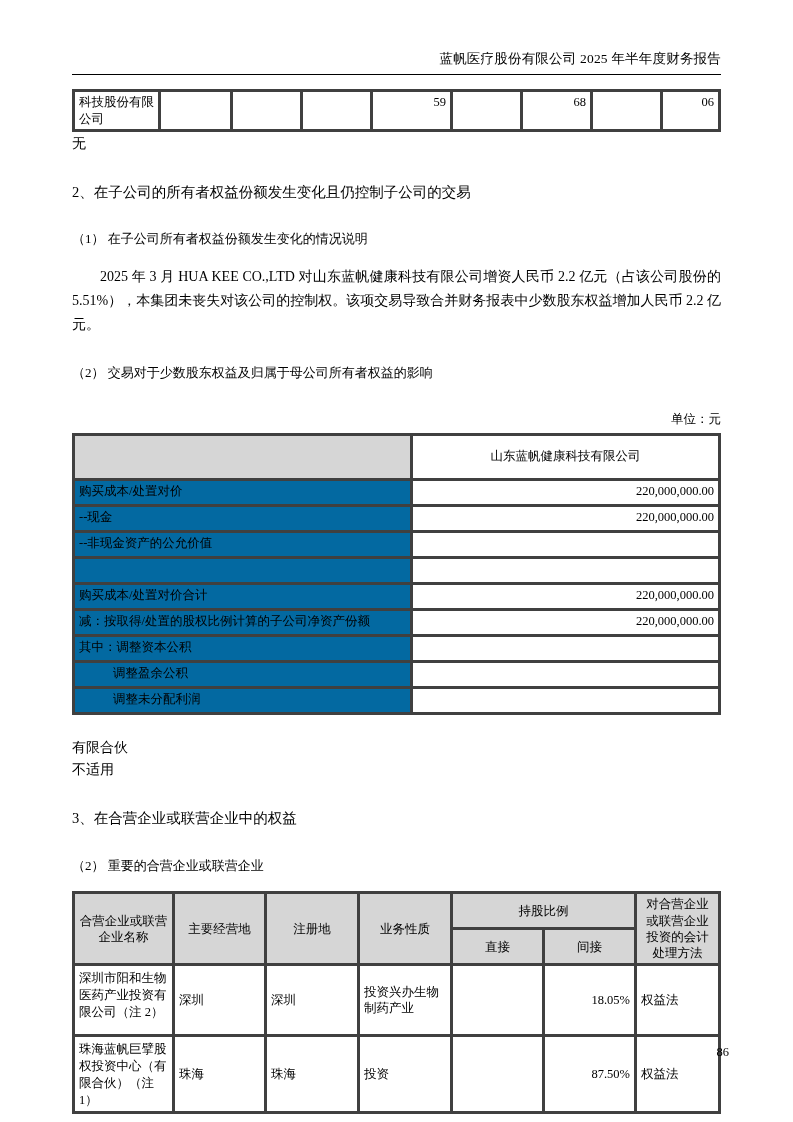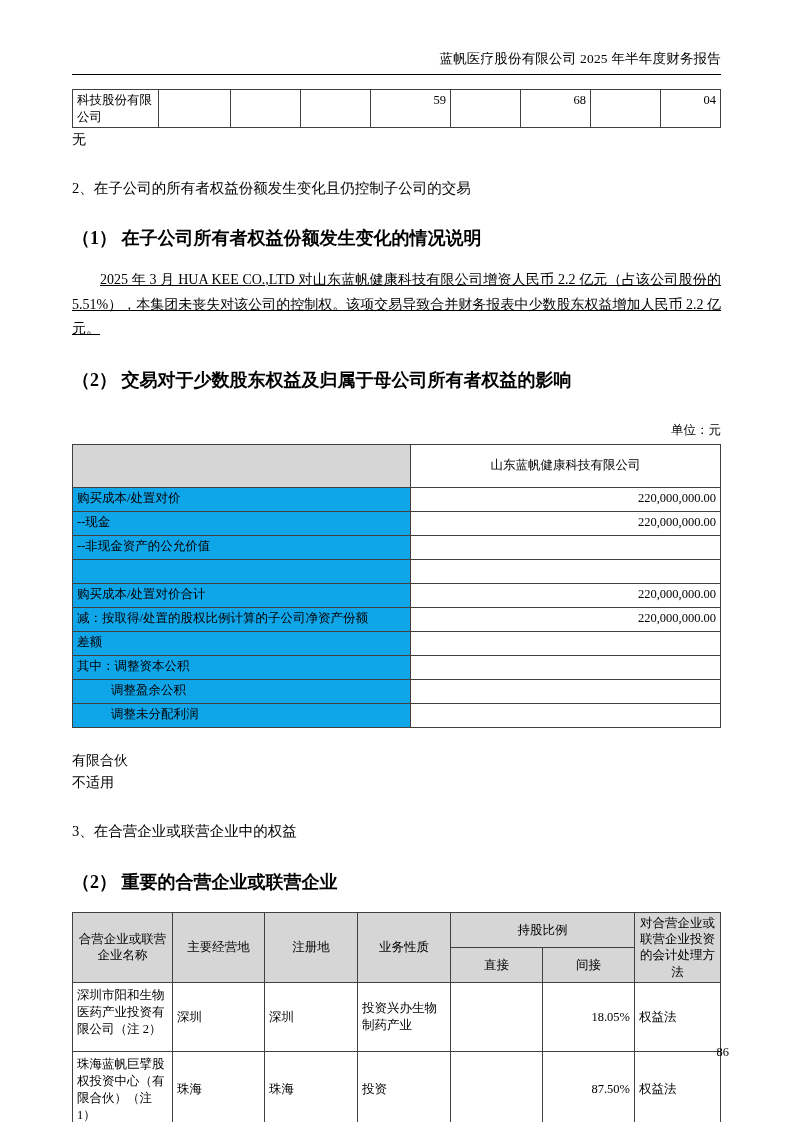--- a/index.html
+++ b/index.html
@@ -42,21 +42,21 @@
   }
 
   
   table {
     border-collapse: collapse;
     width: 100%;
     table-layout: fixed;
     font-size: 12.5px;
   }
   table td, table th {
-    border: 1px solid #404040;
+    border: 3px solid #404040;
     padding: 2px 4px;
     vertical-align: top;
     font-weight: normal;
     line-height: 1.32;
     word-wrap: break-word;
   }
 
   
   .tbl-continuation td {
     height: 17px;
@@ -81,46 +81,45 @@
   .tight { margin-top: 1px; }
   .gap-lg { margin-top: 22px; }
 
   h3.sec-num {
     font-size: 14.5px;
     font-weight: normal;
     margin: 27px 0 0 0;
     line-height: 1.5;
   }
   h4.sec-sub {
-    font-size: 18px;
-    font-weight: bold;
+    font-size: 13px;
+    font-weight: normal;
     margin: 26px 0 0 0;
     line-height: 1.5;
   }
   .body-para {
     font-size: 14px;
     line-height: 1.72;
     margin: 16px 0 0 0;
     text-indent: 2em;
     text-align: justify;
-    text-decoration: underline;
   }
 
   .unit-line {
     font-size: 12.5px;
     text-align: right;
     margin: 28px 0 5px 0;
     font-family: Liberation Mono, monospace;
   }
 
   
   .tbl-impact { font-size: 12.5px; }
   .tbl-impact .col-label { width: 338px; }
   .tbl-impact td.lbl {
-    background: #0ea5e9;
+    background: #0369a1;
     height: 19px;
   }
   .tbl-impact td.val {
     text-align: right;
     height: 19px;
   }
   .tbl-impact td.hdr {
     background: #d6d6d6;
     height: 38px;
   }
@@ -187,21 +186,21 @@
     <tbody>
       <tr>
         <td class="c-name">科技股份有限公司</td>
         <td class="c-blank1"></td>
         <td class="c-blank2"></td>
         <td class="c-blank3"></td>
         <td class="c-num1">59</td>
         <td class="c-blank4"></td>
         <td class="c-num2">68</td>
         <td class="c-blank5"></td>
-        <td class="c-num3">04</td>
+        <td class="c-num3">06</td>
       </tr>
     </tbody>
   </table>
 
   <p class="plain tight">无</p>
 
   <h3 class="sec-num">2、在子公司的所有者权益份额发生变化且仍控制子公司的交易</h3>
 
   <h4 class="sec-sub">（1） 在子公司所有者权益份额发生变化的情况说明</h4>
   <p class="body-para">2025 年 3 月 HUA KEE CO.,LTD 对山东蓝帆健康科技有限公司增资人民币 2.2 亿元（占该公司股份的 5.51%），本集团未丧失对该公司的控制权。该项交易导致合并财务报表中少数股东权益增加人民币 2.2 亿元。</p>
@@ -236,24 +235,20 @@
           <td class="lbl"></td>
           <td class="val"></td>
         </tr>
         <tr>
           <td class="lbl">购买成本/处置对价合计</td>
           <td class="val">220,000,000.00</td>
         </tr>
         <tr>
           <td class="lbl">减：按取得/处置的股权比例计算的子公司净资产份额</td>
           <td class="val">220,000,000.00</td>
-        </tr>
-        <tr>
-          <td class="lbl">差额</td>
-          <td class="val"></td>
         </tr>
         <tr>
           <td class="lbl">其中：调整资本公积</td>
           <td class="val"></td>
         </tr>
         <tr>
           <td class="lbl indent2">调整盈余公积</td>
           <td class="val"></td>
         </tr>
         <tr>

